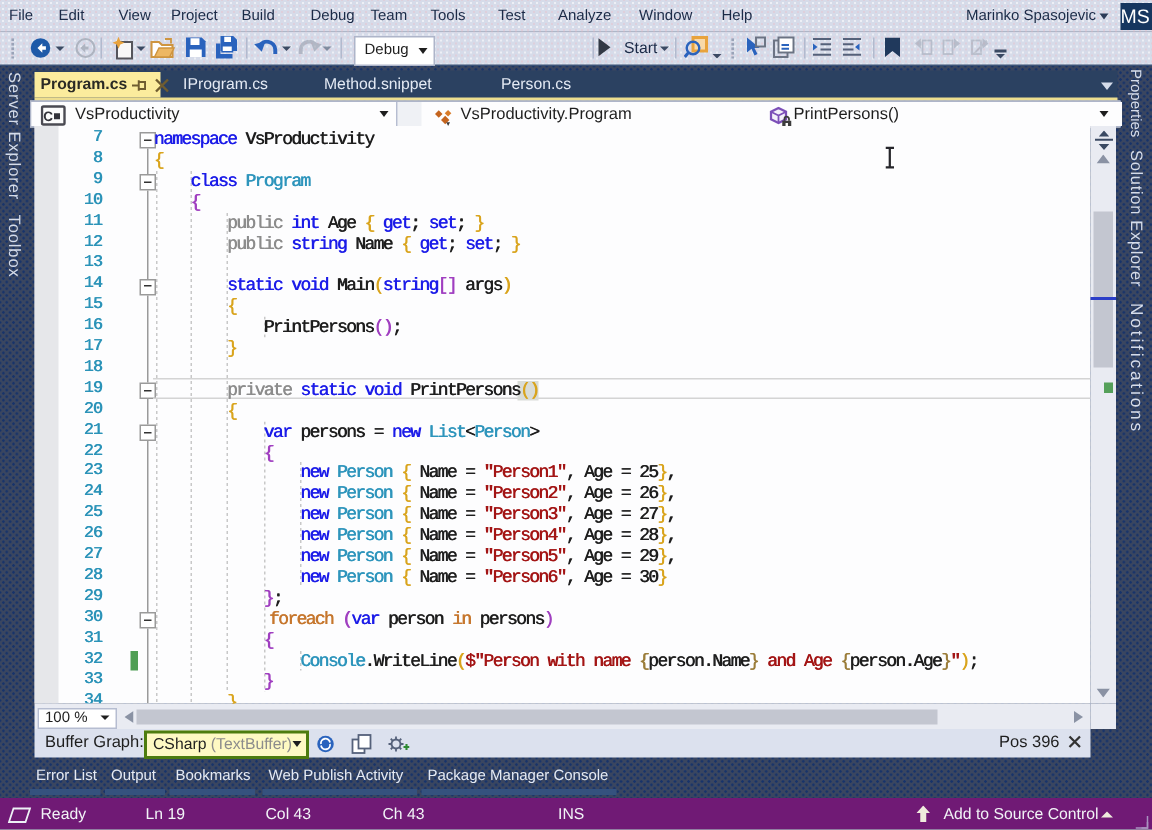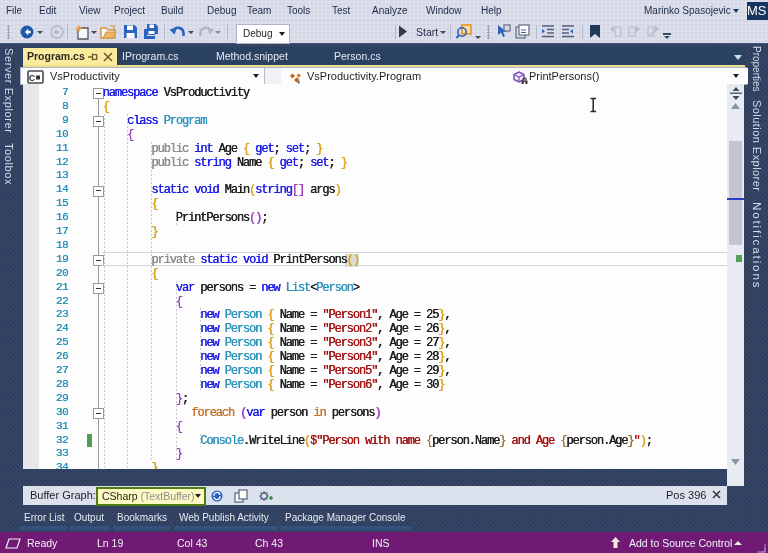--- a/index.html
+++ b/index.html
@@ -13,21 +13,21 @@
  background-image:radial-gradient(rgba(255,255,255,.55) .65px,transparent .75px),radial-gradient(rgba(236,190,198,.4) .65px,transparent .75px);background-size:4px 4px,4px 4px;background-position:0 0,2px 2px;border-bottom:1px solid #3C5377}
 .tsep{position:absolute;top:4px;width:1px;height:14px;background:#B2BACE}
 .combo{position:absolute;top:3px;height:18px;background:#fff;border:1px solid #AEB5C9;font-size:10px;color:#1E1E1E}
 .combo .ca{position:absolute;right:4px;top:7px;width:0;height:0;border-left:3.5px solid transparent;border-right:3.5px solid transparent;border-top:4px solid #1E1E1E}
 .caret{position:absolute;top:10px;width:0;height:0;border-left:3px solid transparent;border-right:3px solid transparent;border-top:3.5px solid #3B4A63}
 
 #main{left:0;top:44px;width:768px;height:488px;background:#3A4660;
  background-image:radial-gradient(#17336A .8px,transparent .95px),radial-gradient(#17336A .8px,transparent .95px);background-size:4.5px 4.5px,4.5px 4.5px;background-position:0 0,2.25px 2.25px;}
 .vtxt{position:absolute;writing-mode:vertical-rl;font-size:11px;color:#D5DCEA}
 
-#tabact{left:23px;top:4px;width:94px;height:17px;background:#FBEC9D;color:#1E1E1E}
+#tabact{left:23px;top:4px;width:84px;height:17px;background:#FBEC9D;color:#1E1E1E}
 .tablbl{position:absolute;top:4px;height:17px;line-height:17px;font-size:10.5px;color:#E4EAF4}
 
 #navbar{left:20px;top:22.5px;width:725px;height:16px;background:#EFF1F5;border:1px solid #AEB5C9}
 .ncombo{position:absolute;top:0;height:16px;background:#FDFDFE;font-size:11px;color:#1E1E1E}
 .nca{position:absolute;right:5px;top:6px;width:0;height:0;border-left:3.5px solid transparent;border-right:3.5px solid transparent;border-top:4px solid #1E1E1E}
 
 #editor{left:23px;top:40px;width:704px;height:385px;background:#FDFDFE;overflow:hidden}
 #vscroll{left:727px;top:40px;width:17px;height:385px;background:#E9EBF2}
 .cl{position:absolute;z-index:2;left:0;white-space:pre;font-family:"Liberation Mono",monospace;font-size:12px;letter-spacing:-1.1px;color:#1E1E1E;text-shadow:.4px 0 0 currentColor}
 .ln{position:absolute;font-family:"Liberation Mono",monospace;font-size:11px;letter-spacing:-0.5px;color:#2B93B8;width:30px;text-align:right;text-shadow:.4px 0 0 currentColor}
@@ -260,21 +260,21 @@
   <div class="cl" style="left:79.5px;top:252.2px">                <span class="k">new</span> <span class="t">Person</span> <span class="b1">{</span> Name = <span class="s">"Person3"</span>, Age = 27<span class="b1">}</span>,</div>
   <div class="ln" style="left:15px;top:266.1px">26</div>
   <div class="cl" style="left:79.5px;top:266.1px">                <span class="k">new</span> <span class="t">Person</span> <span class="b1">{</span> Name = <span class="s">"Person4"</span>, Age = 28<span class="b1">}</span>,</div>
   <div class="ln" style="left:15px;top:280px">27</div>
   <div class="cl" style="left:79.5px;top:280px">                <span class="k">new</span> <span class="t">Person</span> <span class="b1">{</span> Name = <span class="s">"Person5"</span>, Age = 29<span class="b1">}</span>,</div>
   <div class="ln" style="left:15px;top:293.9px">28</div>
   <div class="cl" style="left:79.5px;top:293.9px">                <span class="k">new</span> <span class="t">Person</span> <span class="b1">{</span> Name = <span class="s">"Person6"</span>, Age = 30<span class="b1">}</span></div>
   <div class="ln" style="left:15px;top:307.8px">29</div>
   <div class="cl" style="left:79.5px;top:307.8px">            <span class="b2">}</span>;</div>
   <div class="ln" style="left:15px;top:321.7px">30</div>
-  <div class="cl" style="left:95px;top:321.7px">            <span class="o">foreach</span> <span class="b2">(</span><span class="k">var</span> person <span class="o">in</span> persons<span class="b2">)</span></div>
+  <div class="cl" style="left:83px;top:321.7px">            <span class="o">foreach</span> <span class="b2">(</span><span class="k">var</span> person <span class="o">in</span> persons<span class="b2">)</span></div>
   <div class="ln" style="left:15px;top:335.6px">31</div>
   <div class="cl" style="left:79.5px;top:335.6px">            <span class="b2">{</span></div>
   <div class="ln" style="left:15px;top:349.5px">32</div>
   <div class="cl" style="left:79.5px;top:349.5px">                <span class="t">Console</span>.WriteLine<span class="b1">(</span><span class="s">$"Person with name </span><span class="ib">{</span>person.Name<span class="ib">}</span><span class="s"> and Age </span><span class="ib">{</span>person.Age<span class="ib">}</span><span class="s">"</span><span class="b1">)</span>;</div>
   <div class="ln" style="left:15px;top:363.4px">33</div>
   <div class="cl" style="left:79.5px;top:363.4px">            <span class="b2">}</span></div>
   <div class="ln" style="left:15px;top:377.3px">34</div>
   <div class="cl" style="left:79.5px;top:377.3px">        <span class="b1">}</span></div>
   <div style="position:absolute;left:74.5px;top:9px;width:1px;height:377px;background:#9A9A9A"></div>
   <div class="obox" style="left:70px;top:4.4px"></div>
@@ -305,20 +305,33 @@
   <svg style="position:absolute;left:4px;top:19px" width="9" height="6">
         <path d="M4.5 0 L9 6 H0 Z" fill="#8A92A4"></path>
       </svg>
   <div style="position:absolute;left:2px;top:57px;width:13px;height:104px;background:#C3C6D0"></div>
   <div style="position:absolute;left:0;top:114px;width:17px;height:2px;background:#2B3EC8"></div>
   <div style="position:absolute;left:9px;top:171px;width:6px;height:7px;background:#55A05A"></div>
   <svg style="position:absolute;left:4px;top:375px" width="9" height="6">
         <path d="M4.5 6 L9 0 H0 Z" fill="#8A92A4"></path>
       </svg>
 </div>
+  <div class="abs" id="zoomrow">
+  <div style="position:absolute;left:2px;top:3px;width:51px;height:12px;background:#fff;border:1px solid #B6BDD1;font-size:10px;color:#1E1E1E">
+        <span style="position:absolute;left:4px;top:0px">100 %</span>
+        <span style="position:absolute;right:4px;top:4px;width:0;height:0;border-left:3px solid transparent;border-right:3px solid transparent;border-top:3.5px solid #1E1E1E"></span>
+      </div>
+  <svg style="position:absolute;left:60px;top:5px" width="6" height="8">
+        <path d="M6 0 L0 4 L6 8 Z" fill="#8A92A4"></path>
+      </svg>
+  <div style="position:absolute;left:68px;top:4px;width:534px;height:10px;background:#C3C6D0"></div>
+  <svg style="position:absolute;left:693px;top:5px" width="6" height="8">
+        <path d="M0 0 L6 4 L0 8 Z" fill="#8A92A4"></path>
+      </svg>
+</div>
 <div class="abs" style="left:727px;top:425px;width:17px;height:17px;background:#E9EBF2"></div>
   <div class="abs" id="bufrow">
   <span style="position:absolute;left:7px;top:3px;font-size:11px;color:#1E1E1E">Buffer Graph:</span>
   <div style="position:absolute;left:73px;top:1px;width:106px;height:15px;background:#fef9c3;border:2px solid #4d7c0f;font-size:10.5px">
         <span style="position:absolute;left:4px;top:1px;color:#1E1E1E">CSharp <span style="color:#8C8C8C">(TextBuffer)</span></span>
         <span style="position:absolute;right:3px;top:5px;width:0;height:0;border-left:3.5px solid transparent;border-right:3.5px solid transparent;border-top:4px solid #1E1E1E"></span>
       </div>
   <svg style="position:absolute;left:187px;top:3px" width="14" height="14">
         <circle cx="7" cy="7" r="5.5" fill="#2A63BD"></circle>
         <path d="M4 7 a3 3 0 0 1 6 -1 M10 7 a3 3 0 0 1 -6 1" stroke="#fff" stroke-width="1.2" fill="none"></path>

